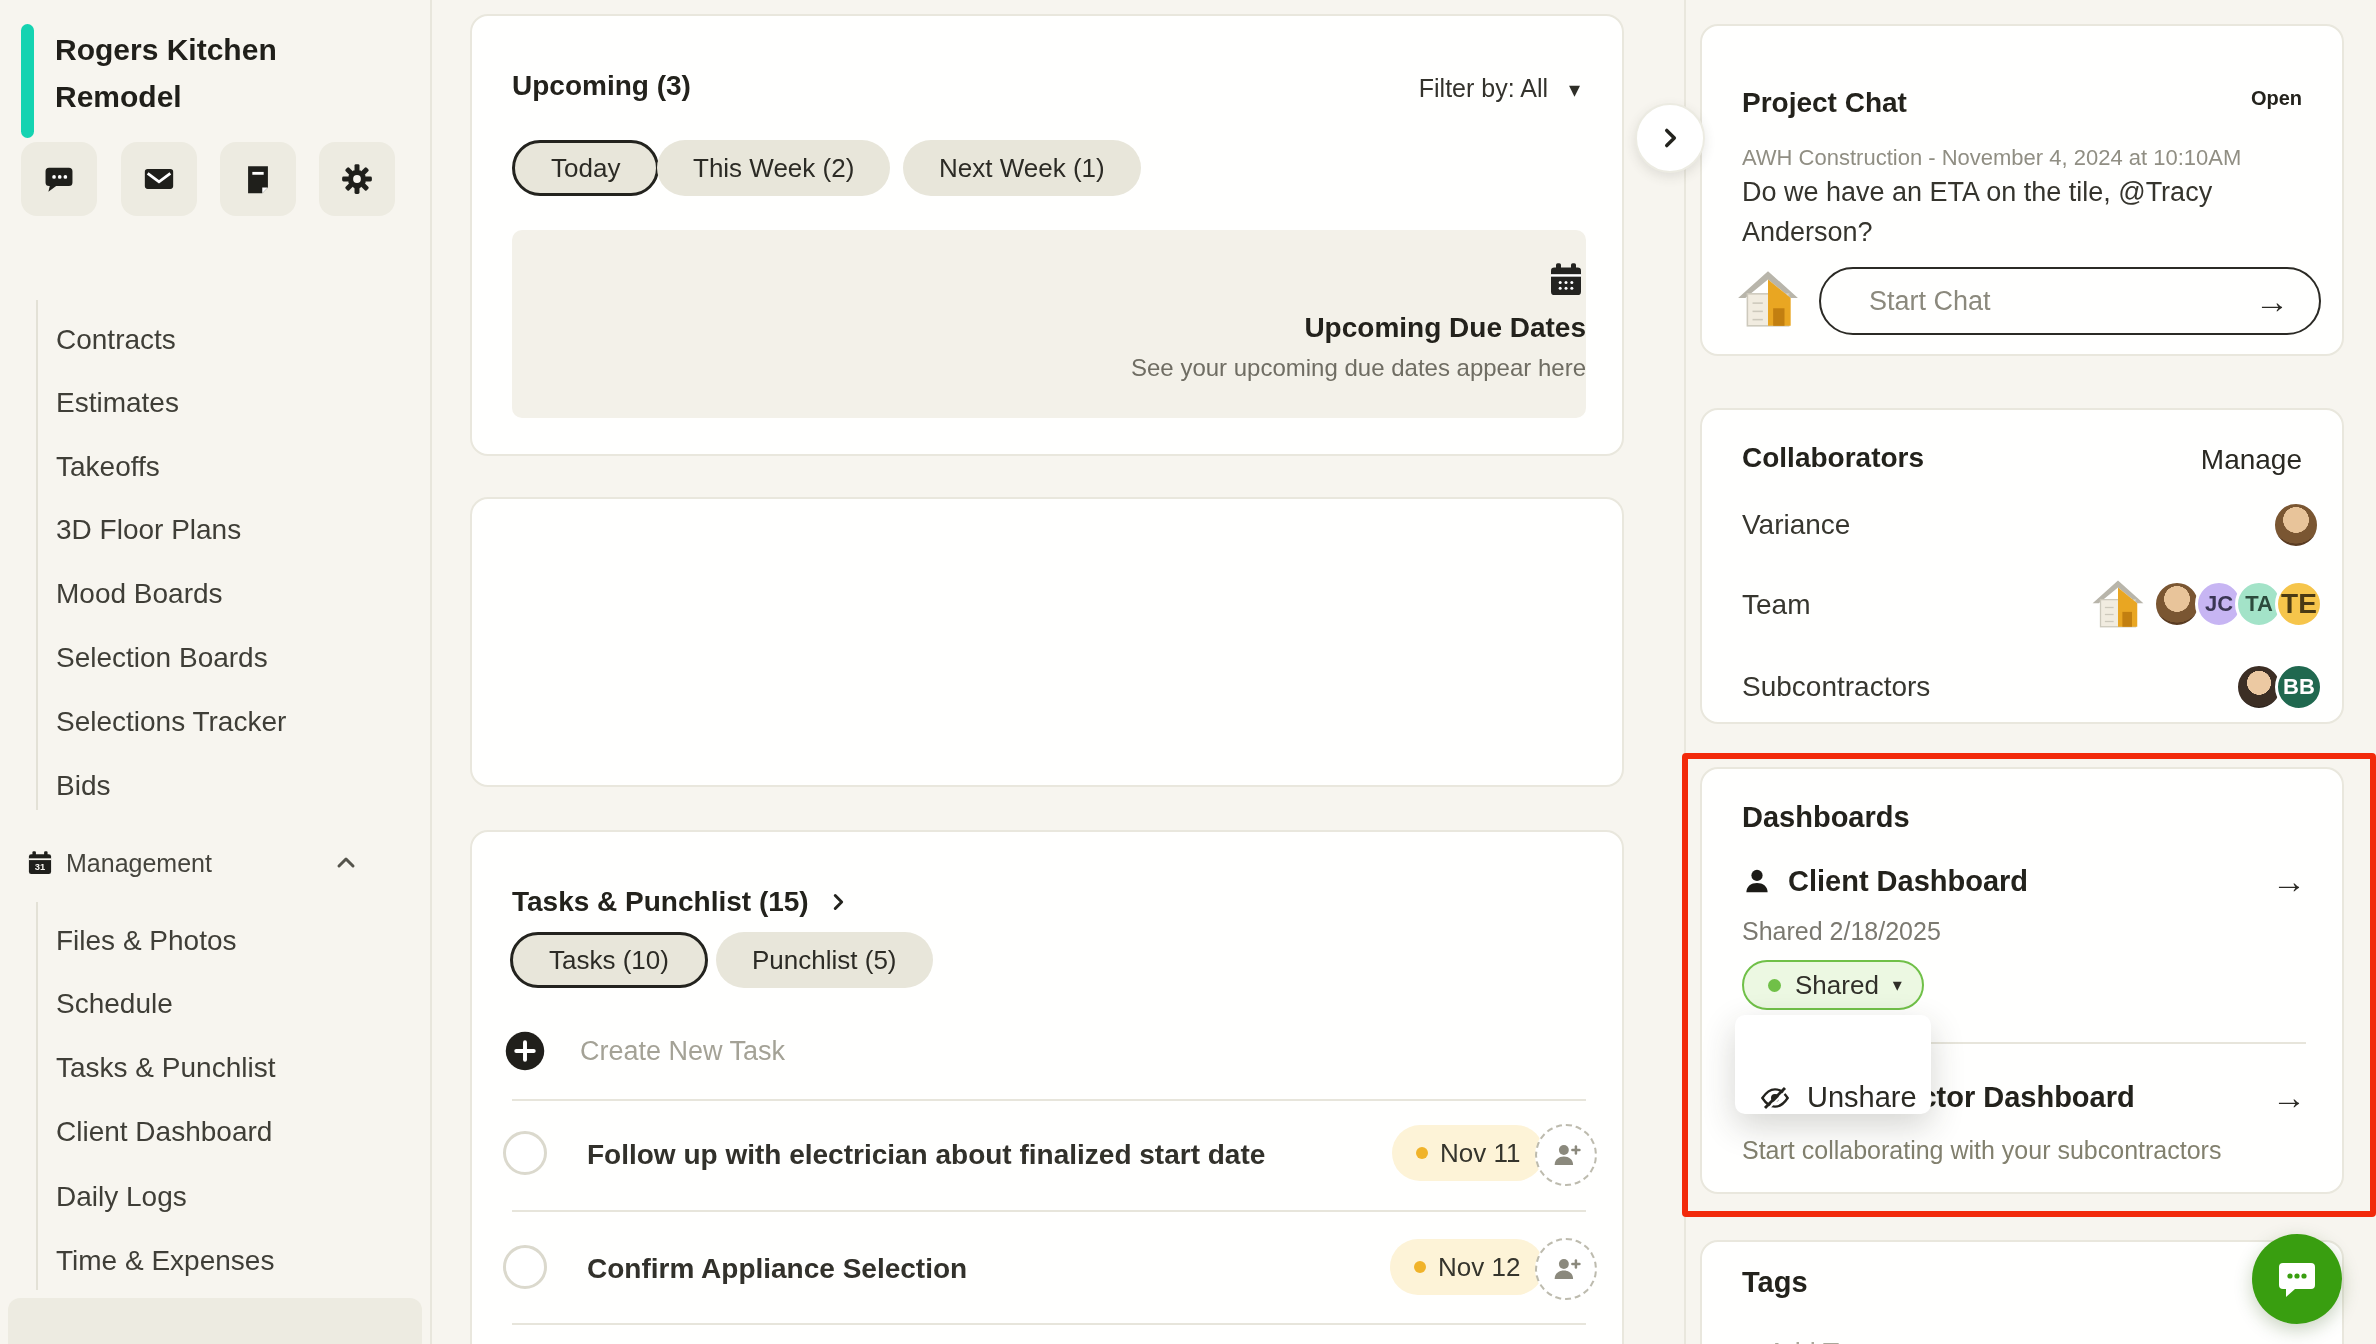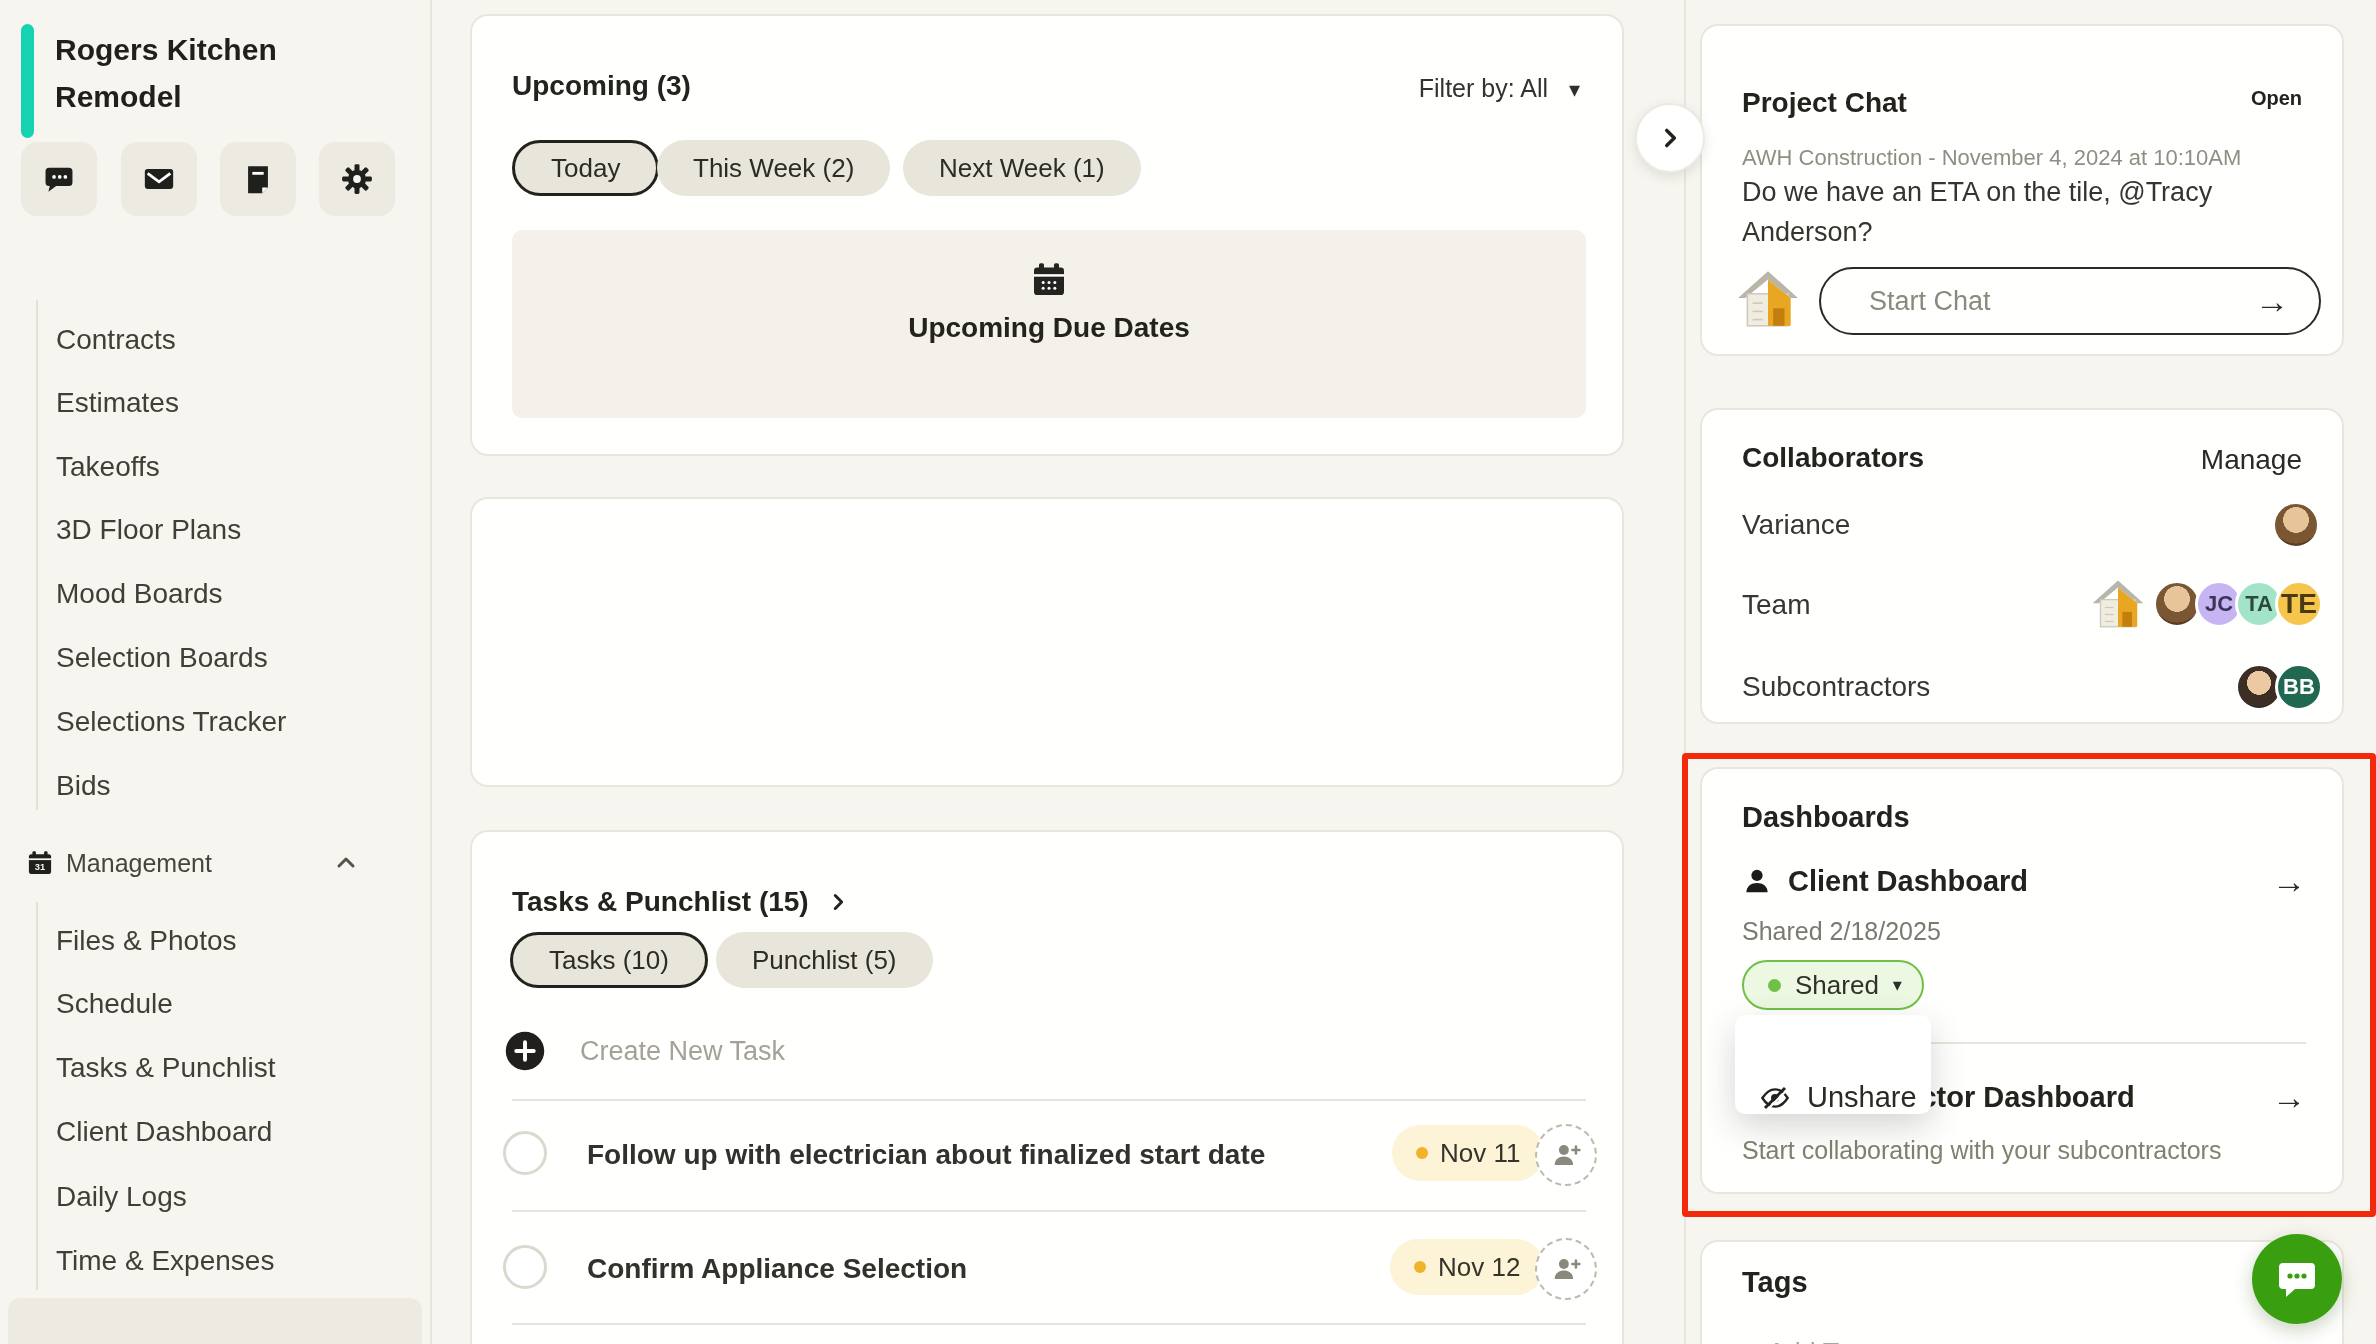--- a/index.html
+++ b/index.html
@@ -23,21 +23,21 @@
   .sb-partial{left:8px;top:1298px;width:414px;height:56px;background:#edebe1;border-radius:12px;}
   
   .card{background:#fffffe;border:2px solid #e9e7dd;border-radius:18px;box-sizing:border-box;}
   .h-card{font-size:28px;font-weight:bold;color:#23221c;}
   .chev-r{width:22px;height:22px;}
   
   .pill{display:inline-flex;align-items:center;justify-content:center;height:56px;border-radius:29px;
         background:#e8e6da;font-size:26px;color:#2c2b25;box-sizing:border-box;padding:0 36px;cursor:pointer;}
   .pill.selected{border:3px solid #23231e;}
   
-  .empty-panel{background:#f3f1e9;border-radius:10px;text-align:center;}
+  .empty-panel{background:#f3f1e9;border-radius:10px;text-align:right;}
   
   .stat-box{top:598px;height:144px;background:#f2f0e8;border-radius:12px;box-sizing:border-box;padding:32px 0 0 37px;}
   .stat-label{font-size:28px;color:#3c3b33;}
   .stat-value{margin-top:6px;font-size:41px;font-weight:600;color:#868478;}
   .vsep{width:2px;background:#dedcd1;top:612px;height:120px;}
   
   .task-title{font-size:28px;font-weight:600;color:#32312b;}
   .date-pill{display:flex;align-items:center;height:56px;border-radius:28px;background:#fdf3d7;
              box-sizing:border-box;padding:0 24px;cursor:pointer;}
   .date-dot{width:12px;height:12px;border-radius:50%;background:#f0b32a;margin-right:12px;}
@@ -271,20 +271,21 @@
         <span>This Week (2)</span>
       </div>
     <div class="abs pill" style="left:431px;top:124px">
         <span>Next Week (1)</span>
       </div>
     <div class="abs empty-panel" style="left:40px;top:214px;width:1074px;height:188px">
       <svg style="width:40px;height:40px;margin-top:30px">
           <use href="#sym-cal-empty"></use>
         </svg>
       <div style="font-size:28px;font-weight:bold;color:#23221c;margin-top:8px">Upcoming Due Dates</div>
+      <div style="font-size:24px;color:#6f6d63;margin-top:10px">See your upcoming due dates appear here</div>
     </div>
   </div>
 
   <div class="abs card" style="left:470px;top:497px;width:1154px;height:290px">
     <div class="abs" style="left:40px;top:525px;display:flex;align-items:center;cursor:pointer">
       <span class="h-card">Budget</span>
       <svg class="chev-r" style="margin-left:16px">
           <use href="#sym-chev-right"></use>
         </svg>
     </div>

